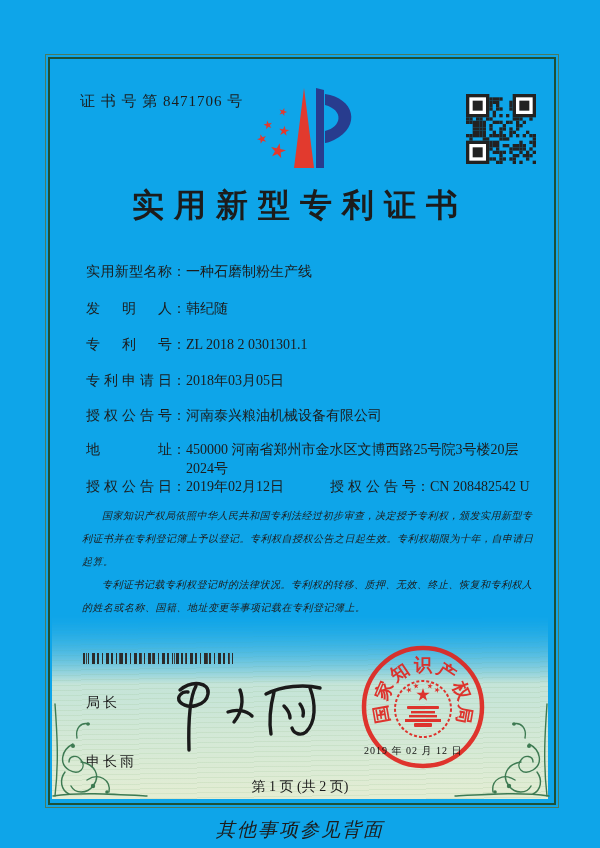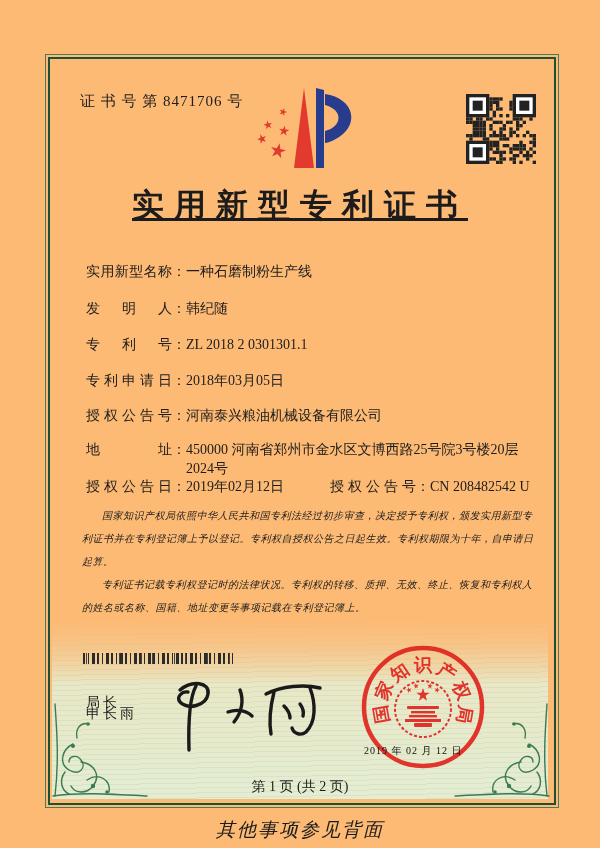--- a/index.html
+++ b/index.html
@@ -1,47 +1,47 @@
 <!DOCTYPE html>
 <html><head>
 <meta charset="utf-8">
 <style>
   html,body{margin:0;padding:0;background:#ffffff;}
-  #page{position:relative;width:600px;height:848px;background:#fdba74;overflow:hidden;
+  #page{position:relative;width:600px;height:848px;background:#0ea5e9;overflow:hidden;
         font-family:"Liberation Serif","DejaVu Serif",serif;color:#1c1c1c;}
   
   .frame{position:absolute;left:48px;top:57px;width:504px;height:744px;
          border:2px solid #1d5037;outline:1px solid #4a7a5e;outline-offset:2px;pointer-events:none;}
   
   .tint{position:absolute;left:52px;top:590px;width:496px;height:209px;
         background:
           repeating-linear-gradient(179deg, rgba(140,185,130,.16) 0 1px, transparent 1px 5px),
           linear-gradient(180deg, rgba(233,241,220,0) 0%, rgba(229,239,213,.85) 45%, #e4edd3 100%);
         -webkit-mask-image:linear-gradient(180deg,transparent 0 12%,#000 45% 100%);
         mask-image:linear-gradient(180deg,transparent 0 12%,#000 45% 100%);}
   .cert-no{position:absolute;left:80px;top:92px;font-size:15px;letter-spacing:1px;}
   .logo{position:absolute;left:250px;top:82px;}
   .qr{position:absolute;left:466px;top:94px;}
   .title{position:absolute;left:0;right:0;top:184px;text-align:center;
-         font-size:32px;font-weight:700;letter-spacing:10px;text-decoration:underline;}
+         font-size:32px;font-weight:700;letter-spacing:10px;}
   .row{position:absolute;left:86px;right:58px;display:flex;font-size:14px;line-height:19px;}
   .lbl{display:inline-block;width:86px;text-align:justify;text-align-last:justify;flex:0 0 86px;}
   .colon{flex:0 0 14px;}
   .val{flex:1;}
   .grant-pair{display:flex;}
   .grant-gap{flex:0 0 46px;}
   .paras{position:absolute;left:82px;width:460px;top:504px;font-size:10px;line-height:23px;
          font-style:italic;}
   .paras p{margin:0;text-indent:2em;letter-spacing:.5px;}
   .barcode{position:absolute;left:83px;top:653px;width:150px;height:11px;
            background:
              repeating-linear-gradient(90deg,#2b2b2b 0 2px,transparent 2px 5px,#2b2b2b 5px 6px,transparent 6px 9px,#2b2b2b 9px 12px,transparent 12px 14px),
              repeating-linear-gradient(90deg,transparent 0 3px,#444 3px 4px,transparent 4px 11px);}
   .officer{position:absolute;left:86px;font-size:14px;letter-spacing:3px;}
-  .officer.t1{top:694px;} .officer.t2{top:705px;text-align:right;}
+  .officer.t1{top:694px;} .officer.t2{top:753px;text-align:right;}
   .sig{position:absolute;left:158px;top:660px;}
   .seal{position:absolute;left:359px;top:643px;z-index:4;opacity:.92;}
   .seal-date{position:absolute;left:364px;top:744px;z-index:5;font-size:10px;letter-spacing:1px;color:#111;}
   .page-no{position:absolute;left:0;right:0;top:778px;text-align:center;font-size:14px;}
   .footer-note{position:absolute;left:0;right:0;top:817px;text-align:center;font-size:19px;
                font-style:italic;letter-spacing:2px;}
   .orn{position:absolute;z-index:1;}
   .orn.bl{left:51px;top:702px;}
   .orn.br{left:451px;top:702px;transform:scaleX(-1);}
 </style>

